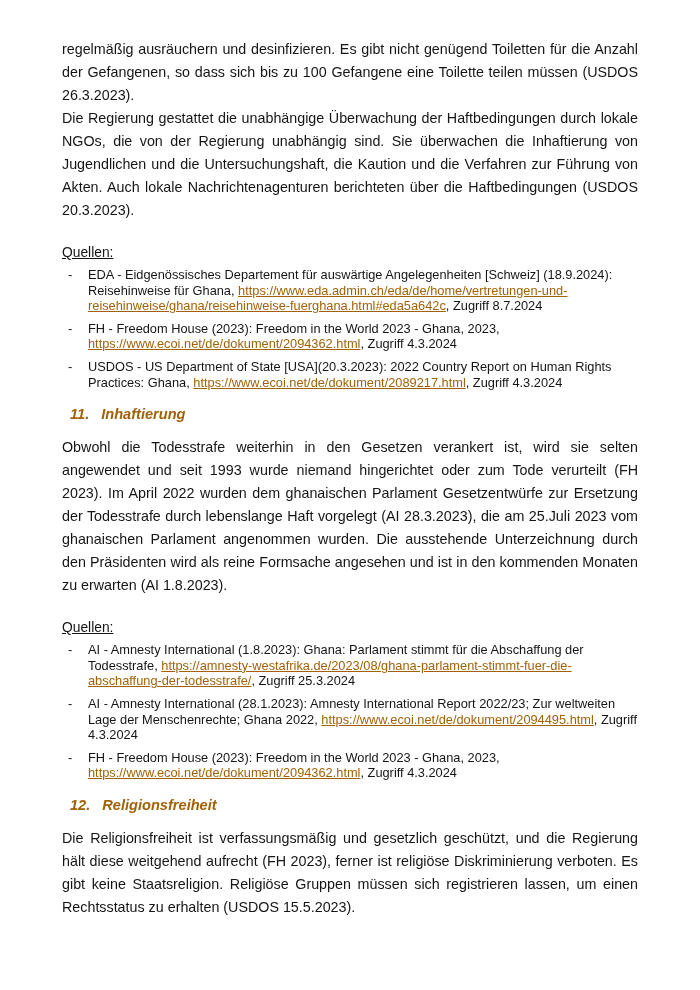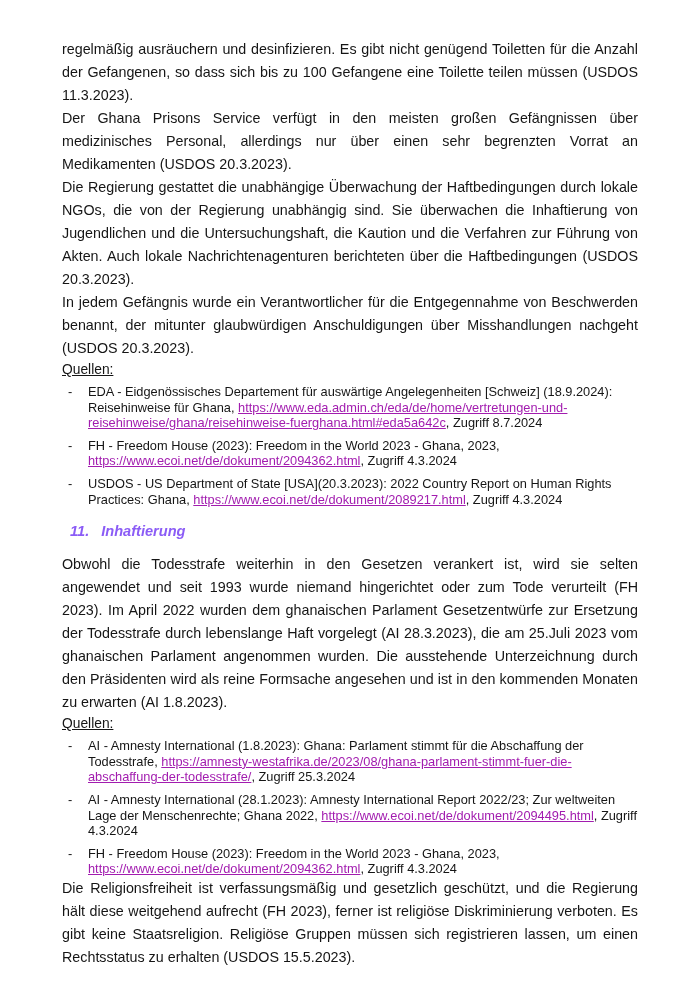--- a/index.html
+++ b/index.html
@@ -14,65 +14,63 @@
     overflow:hidden;
   }
   
   .body-p {
     margin:0;
     font-size:14.3px;
     line-height:23px;
     text-align:justify;
   }
   
-  .quellen { margin-top:1px; }
+  .quellen { margin-top:22px; }
   .quellen-label {
     font-size:13.8px;
     line-height:17px;
     text-decoration:underline;
     margin-bottom:6px;
   }
   .src-list { margin:0; padding:0; list-style:none; }
   .src-item {
     display:flex;
     font-size:12.8px;
     line-height:15.6px;
     margin-bottom:7px;
   }
   .src-item:last-child { margin-bottom:0; }
   .dash {
     flex:0 0 26px;
     box-sizing:border-box;
     padding-left:6px;
   }
   .src-text { flex:1 1 auto; overflow-wrap:break-word; min-width:0; }
-  .link { color:#a21caf; text-decoration:underline; cursor:pointer; }
+  .link { color:#a16207; text-decoration:underline; cursor:pointer; }
   
   .heading {
     display:flex;
     margin:15px 0 13px 0;
     padding-left:8px;
-    color:#8b5cf6;
+    color:#a16207;
     font-size:14.6px;
     line-height:18px;
     font-style:italic;
     font-weight:bold;
   }
   .h-num { margin-right:12px; }
 </style>
 </head>
 <body>
 
 <div class="page">
 
   <section>
-    <p class="body-p">regelmäßig ausräuchern und desinfizieren. Es gibt nicht genügend Toiletten für die Anzahl der Gefangenen, so dass sich bis zu 100 Gefangene eine Toilette teilen müssen (USDOS 11.3.2023).</p>
-    <p class="body-p">Der Ghana Prisons Service verfügt in den meisten großen Gefängnissen über medizinisches Personal, allerdings nur über einen sehr begrenzten Vorrat an Medikamenten (USDOS 20.3.2023).</p>
+    <p class="body-p">regelmäßig ausräuchern und desinfizieren. Es gibt nicht genügend Toiletten für die Anzahl der Gefangenen, so dass sich bis zu 100 Gefangene eine Toilette teilen müssen (USDOS 26.3.2023).</p>
     <p class="body-p">Die Regierung gestattet die unabhängige Überwachung der Haftbedingungen durch lokale NGOs, die von der Regierung unabhängig sind. Sie überwachen die Inhaftierung von Jugendlichen und die Untersuchungshaft, die Kaution und die Verfahren zur Führung von Akten. Auch lokale Nachrichtenagenturen berichteten über die Haftbedingungen (USDOS 20.3.2023).</p>
-    <p class="body-p">In jedem Gefängnis wurde ein Verantwortlicher für die Entgegennahme von Beschwerden benannt, der mitunter glaubwürdigen Anschuldigungen über Misshandlungen nachgeht (USDOS 20.3.2023).</p>
   </section>
 
   <div class="quellen">
     <div class="quellen-label">Quellen:</div>
     <ul class="src-list">
       <li class="src-item">
         <span class="dash">-</span>
         <span class="src-text"><span>EDA - Eidgenössisches Departement für auswärtige Angelegenheiten [Schweiz] (18.9.2024): Reisehinweise für Ghana, </span><a class="link">https://www.eda.admin.ch/eda/de/home/vertretungen-und-reisehinweise/ghana/reisehinweise-fuerghana.html#eda5a642c</a><span>, Zugriff 8.7.2024</span></span>
       </li>
       <li class="src-item">
@@ -104,16 +102,20 @@
         <span class="dash">-</span>
         <span class="src-text"><span>AI - Amnesty International (28.1.2023): Amnesty International Report 2022/23; Zur weltweiten Lage der Menschenrechte; Ghana 2022, </span><a class="link">https://www.ecoi.net/de/dokument/2094495.html</a><span>, Zugriff 4.3.2024</span></span>
       </li>
       <li class="src-item">
         <span class="dash">-</span>
         <span class="src-text"><span>FH - Freedom House (2023): Freedom in the World 2023 - Ghana, 2023, </span><a class="link">https://www.ecoi.net/de/dokument/2094362.html</a><span>, Zugriff 4.3.2024</span></span>
       </li>
     </ul>
   </div>
 
+  <h2 class="heading">
+    <span class="h-num">12.</span>
+    <span class="h-title">Religionsfreiheit</span>
+  </h2>
 
   <p class="body-p">Die Religionsfreiheit ist verfassungsmäßig und gesetzlich geschützt, und die Regierung hält diese weitgehend aufrecht (FH 2023), ferner ist religiöse Diskriminierung verboten. Es gibt keine Staatsreligion. Religiöse Gruppen müssen sich registrieren lassen, um einen Rechtsstatus zu erhalten (USDOS 15.5.2023).</p>
 
 </div>
 
 </body></html>

